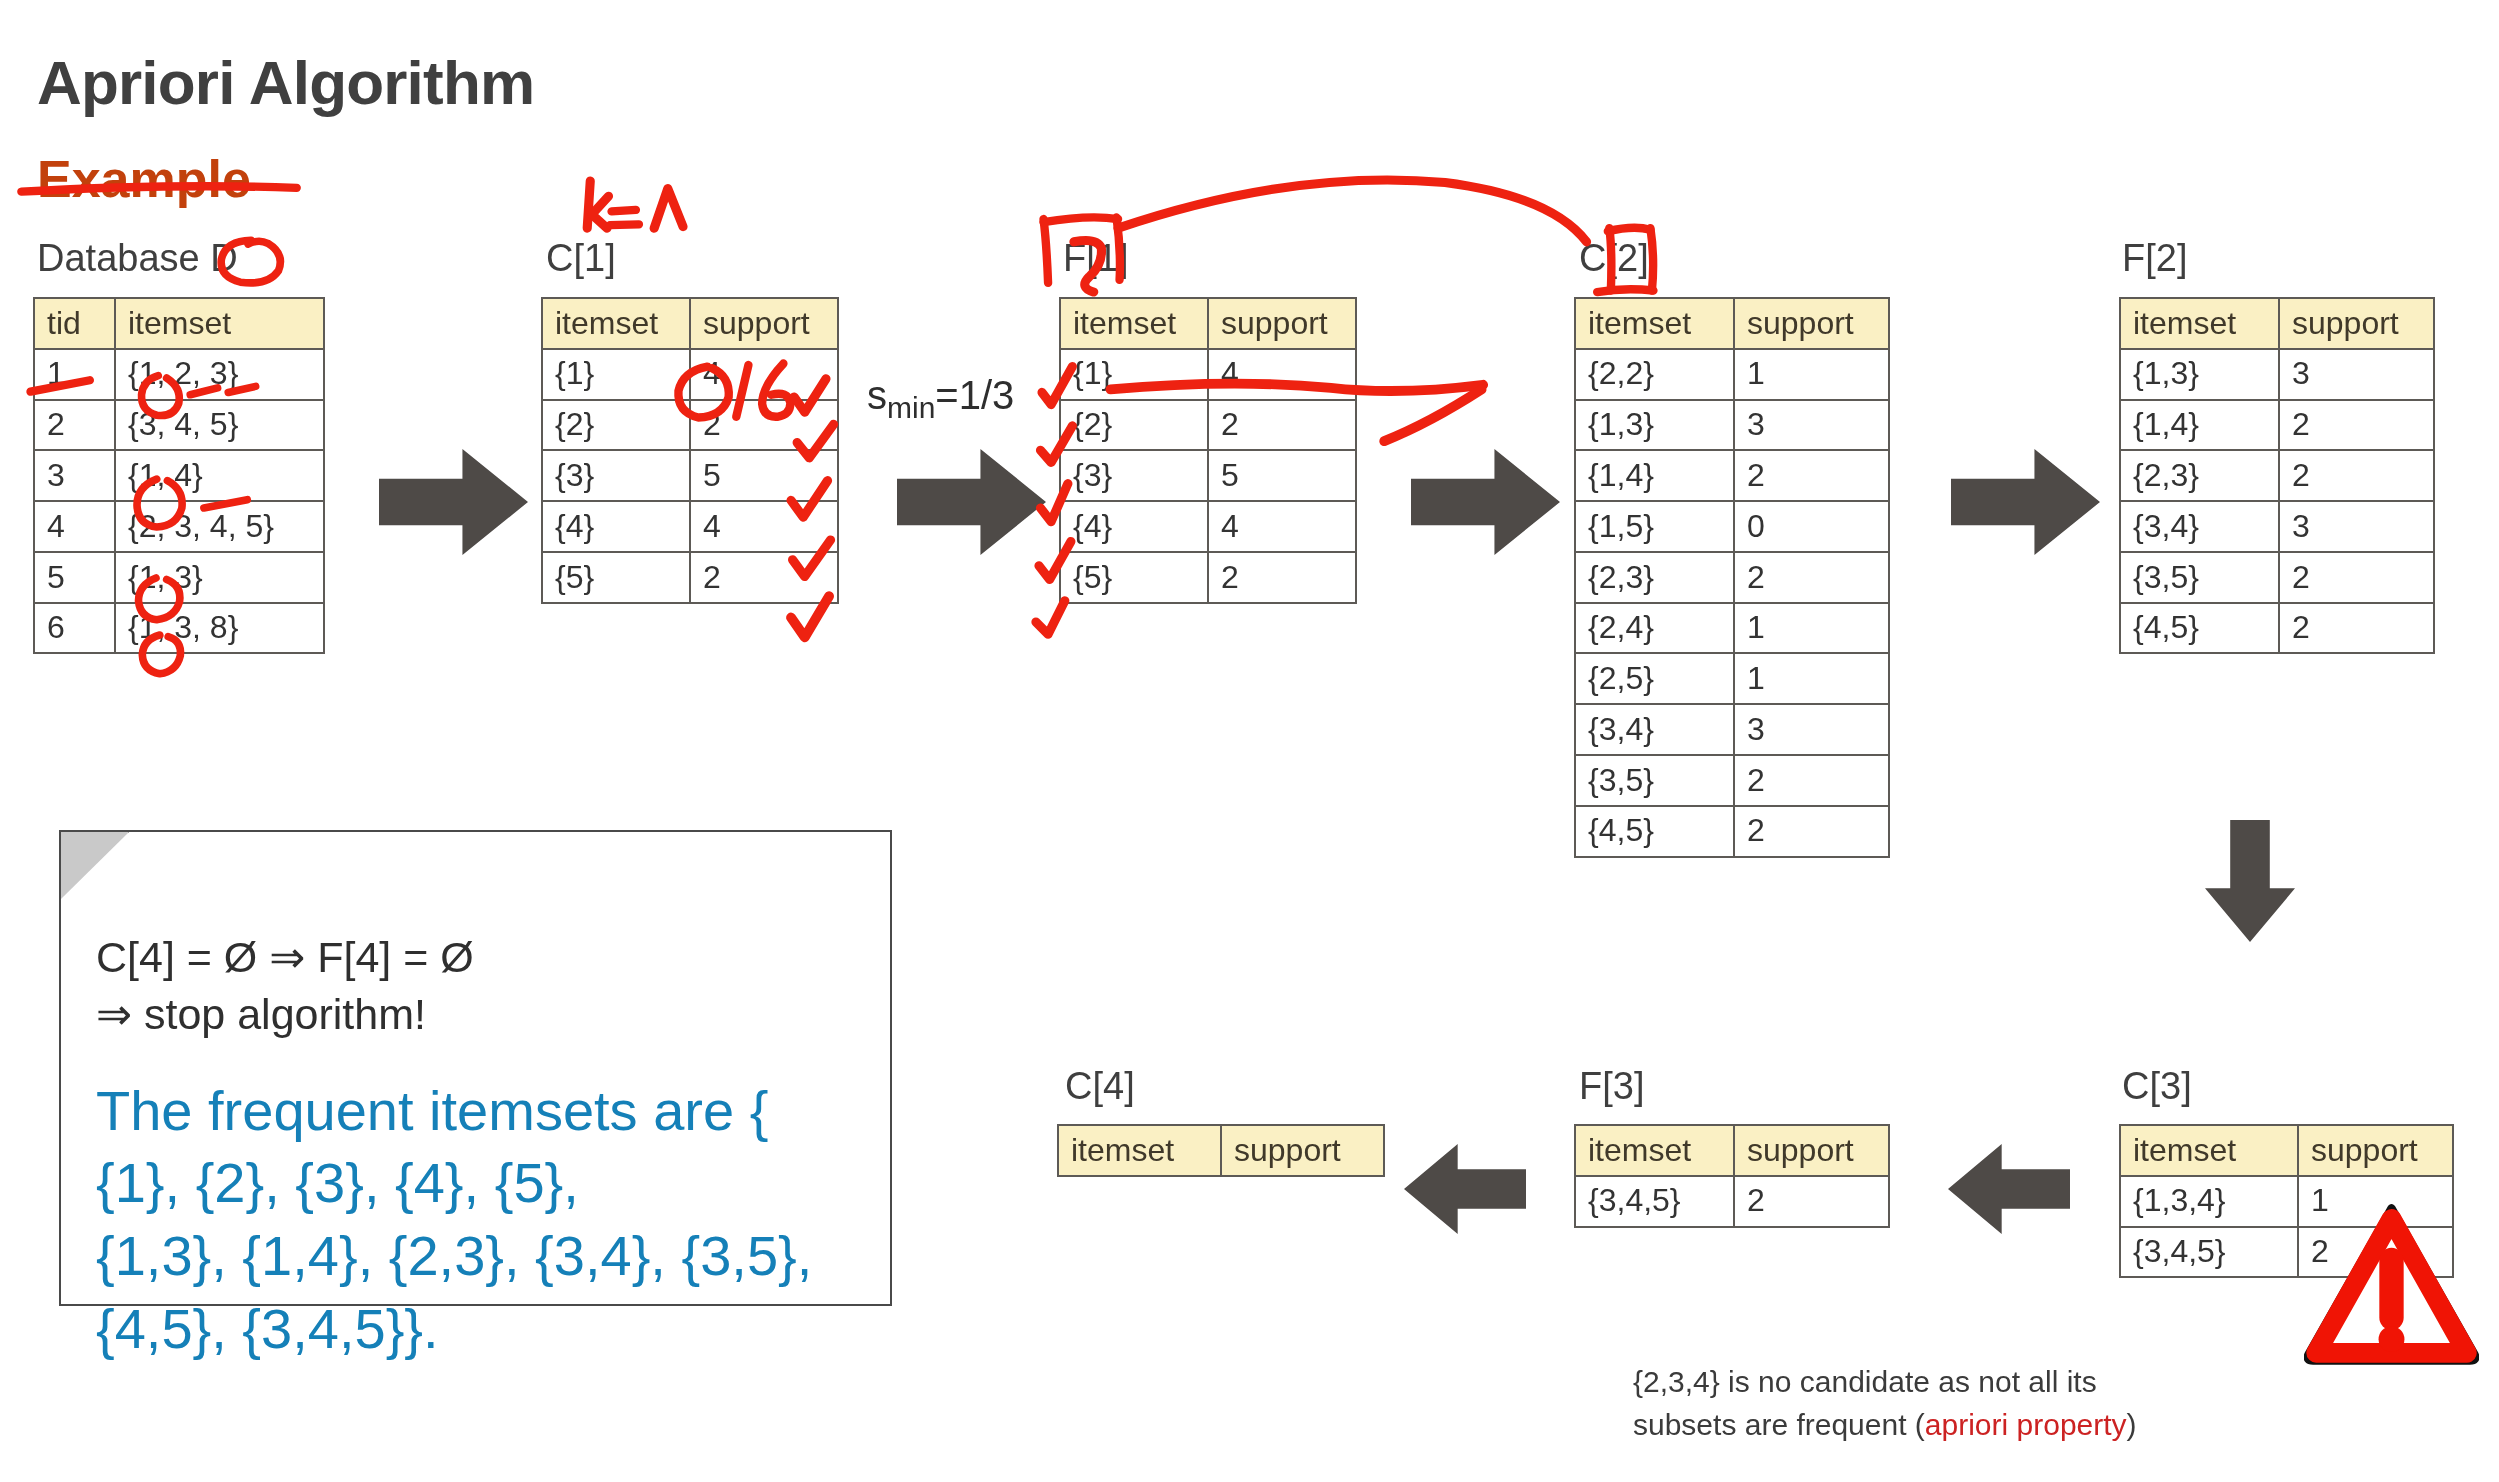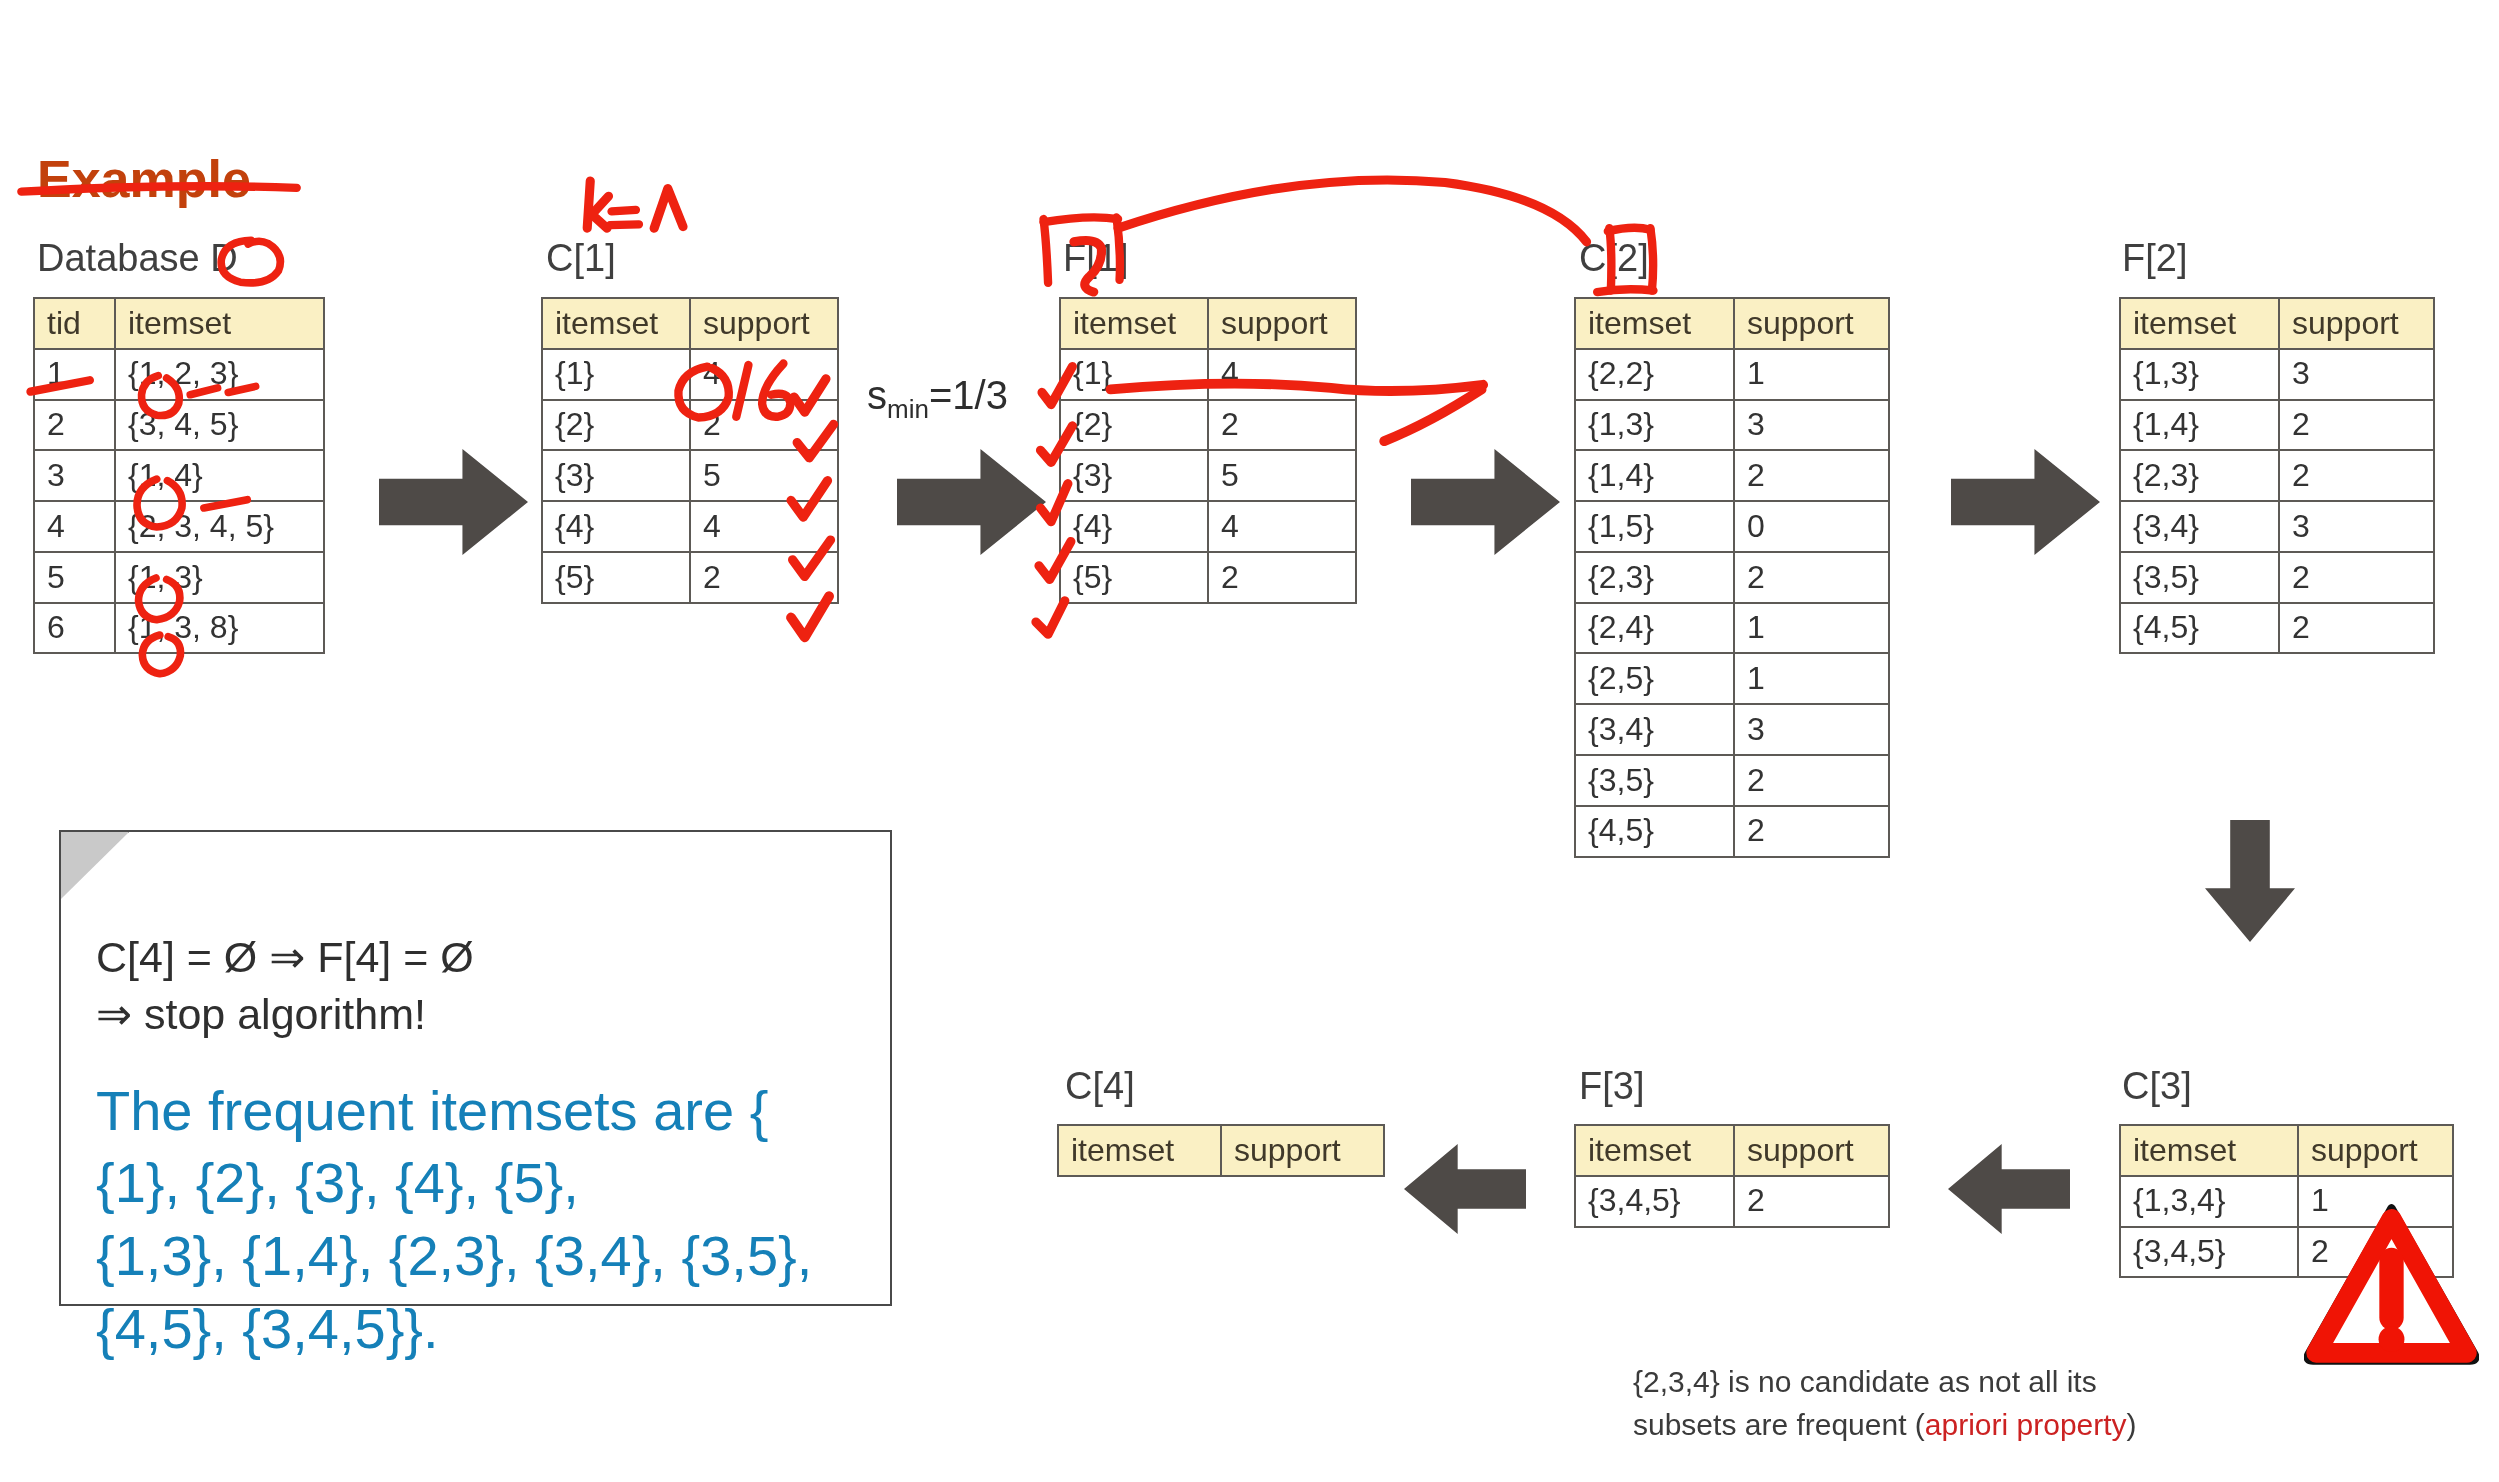--- a/index.html
+++ b/index.html
@@ -107,21 +107,21 @@
     clip-path: polygon(28% 0%, 72% 0%, 72% 56%, 100% 56%, 50% 100%, 0% 56%, 28% 56%);
   }
 
   
   .smin {
     position: absolute;
     font-size: 40px;
     color: #2e2e2e;
     white-space: nowrap;
   }
-  .smin sub { font-size: 26px; }
+  .smin sub { font-size: 30px; }
 
   
   .note {
     position: absolute;
     left: 59px;
     top: 830px;
     width: 833px;
     height: 476px;
     border: 2.3px solid #4a4a4a;
     background: #ffffff;
@@ -186,20 +186,21 @@
     width: 2500px;
     height: 1483px;
     pointer-events: none;
   }
 </style>
 </head>
 <body>
 
 <div id="slide">
 
+  <div class="title">Apriori Algorithm</div>
   <div class="subtitle">Example</div>
 
   <div class="cap" style="left:37px; top:237px;">Database D</div>
   <div class="cap" style="left:546px; top:237px;">C[1]</div>
   <div class="cap" style="left:1063px; top:237px;">F[1]</div>
   <div class="cap" style="left:1579px; top:237px;">C[2]</div>
   <div class="cap" style="left:2122px; top:237px;">F[2]</div>
   <div class="cap" style="left:1065px; top:1065px;">C[4]</div>
   <div class="cap" style="left:1579px; top:1065px;">F[3]</div>
   <div class="cap" style="left:2122px; top:1065px;">C[3]</div>

